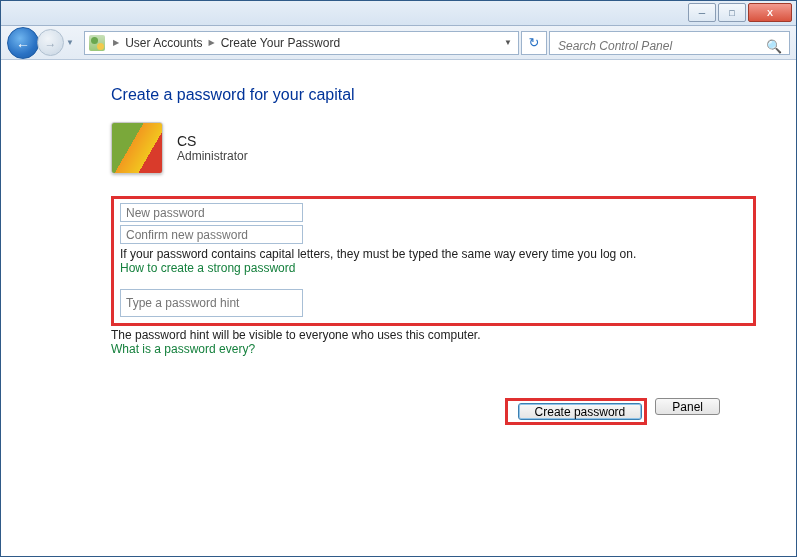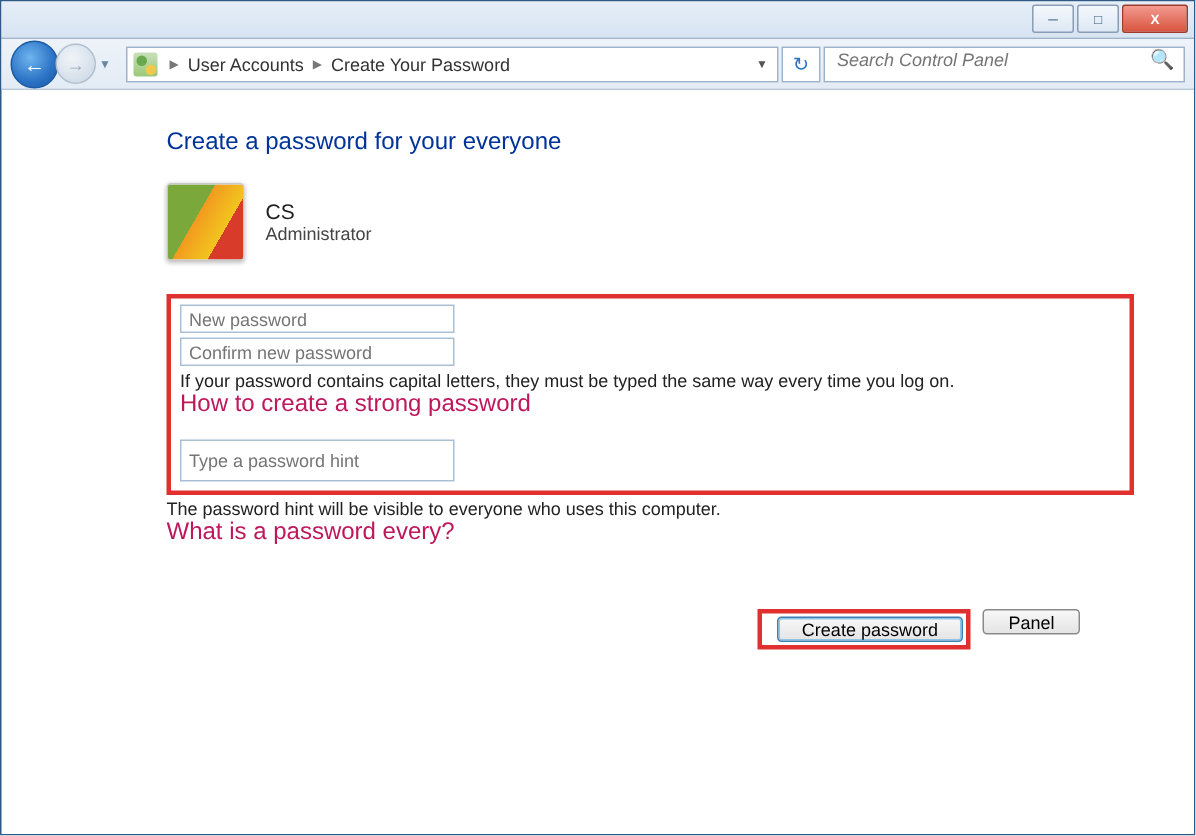--- a/index.html
+++ b/index.html
@@ -12,33 +12,33 @@
 .fwd{width:25px;height:25px;border-radius:50%;background:radial-gradient(circle at 40% 35%,#f0f4f8,#d8e2ec 60%,#c5d3e1);border:1px solid #b0c0d0;margin-left:-2px;display:flex;align-items:center;justify-content:center;color:#9aaabb;font-size:12px}
 .navdrop{width:12px;color:#6a86a2;font-size:8px;margin-left:2px}
 .addr{flex:1;height:22px;margin-left:6px;background:#fff;border:1px solid #9db3cc;display:flex;align-items:center;padding-left:4px}
 .addr .icon{width:16px;height:16px;background:linear-gradient(#c8e0b8,#9ac878);border-radius:2px;margin-right:6px;position:relative}
 .addr .icon::after{content:"";position:absolute;width:7px;height:7px;border-radius:50%;background:#6aa84f;left:2px;top:2px}
 .addr .icon::before{content:"";position:absolute;width:7px;height:7px;border-radius:50%;background:#f2c94c;right:1px;bottom:1px}
 .crumb{color:#333;padding:0 4px}
 .tri{color:#777;font-size:8px;padding:0 2px}
 .addrdrop{margin-left:auto;padding:0 6px;color:#555;font-size:8px}
 .refresh{width:24px;height:22px;margin-left:2px;border:1px solid #9db3cc;background:#fff;display:flex;align-items:center;justify-content:center;color:#2a72c4;font-size:13px}
-.search{width:227px;height:22px;margin-left:2px;border:1px solid #9db3cc;background:#fff;display:flex;align-items:flex-start;padding:0 6px}
+.search{width:227px;height:22px;margin-left:2px;border:1px solid #9db3cc;background:#fff;display:flex;align-items:flex-end;padding:0 6px}
 .search input{flex:1;border:0;outline:0;font-style:italic;color:#888;font-family:inherit;font-size:12px}
 .search .mag{color:#5a7fa6;font-size:13px}
 .content{padding:26px 40px 0 110px}
 .heading{color:#003399;font-size:16px;margin-bottom:18px}
 .userrow{display:flex;align-items:center;margin-bottom:22px}
 .avatar{width:50px;height:50px;border:1px solid #c8c8c8;background:linear-gradient(120deg,#7aa83a 0%,#7aa83a 40%,#f29a1f 40%,#f2c51f 70%,#d93b2b 70%);border-radius:3px;box-shadow:0 1px 3px rgba(0,0,0,.25);margin-right:14px}
 .uname{font-size:14px;color:#222}
 .urole{font-size:12px;color:#444}
 .redbox{border:3px solid #e03030;padding:4px 6px 6px 6px;margin-bottom:2px}
 .pwin{width:183px;height:19px;border:1px solid #a8bfd6;background:#fff;color:#0369a1;padding:0 5px;font-family:inherit;font-size:12px;display:block;box-sizing:border-box;margin-bottom:3px}
 .note{color:#222;font-size:12px;margin-top:3px}
-.link{color:#be185d;font-size:16px;cursor:pointer}
+.link{color:#15803d;font-size:12px;cursor:pointer}
 .hint{width:183px;height:19px;border:1px solid #a8bfd6;background:#fff;color:#777;padding:13px 5px;font-family:inherit;font-size:12px;margin-top:14px;box-sizing:border-box}
 .btnrow{display:flex;justify-content:flex-end;margin:42px 36px 0 0}
 .btn{height:17px;padding:0 16px;border:1px solid #8a8a8a;background:linear-gradient(#f8f8f8,#e4e4e4);border-radius:3px;font-family:inherit;font-size:12px;margin-left:8px;cursor:pointer}
 .btn.primary{border:1px solid #3c7fb1;box-shadow:0 0 0 1px #8fc3e8 inset}
 .redbox2{border:3px solid #e03030;padding:2px;display:inline-block}
 </style>
 </head>
 <body>
 
 <div class="win">
@@ -62,21 +62,21 @@
       <span class="addrdrop">▼</span>
     </div>
     <div class="refresh">↻</div>
     <div class="search">
       <input placeholder="Search Control Panel" style="">
       <span class="mag">🔍</span>
     </div>
   </div>
 
   <div class="content">
-    <div class="heading">Create a password for your everyone</div>
+    <div class="heading">Create a password for your capital</div>
 
     <div class="userrow">
       <div class="avatar"></div>
       <div>
         <div class="uname">CS</div>
         <div class="urole">Administrator</div>
       </div>
     </div>
 
     <div class="redbox">

